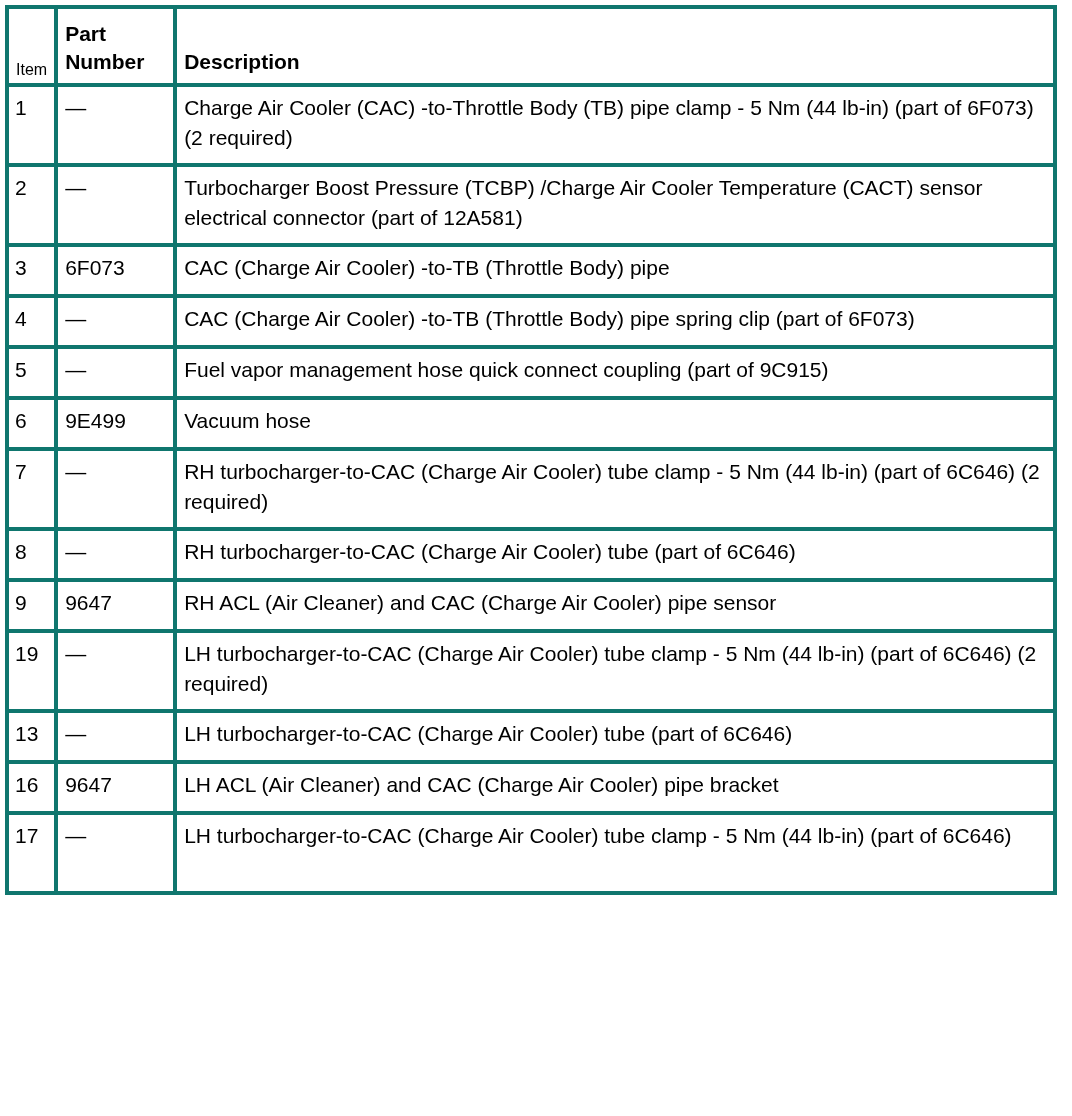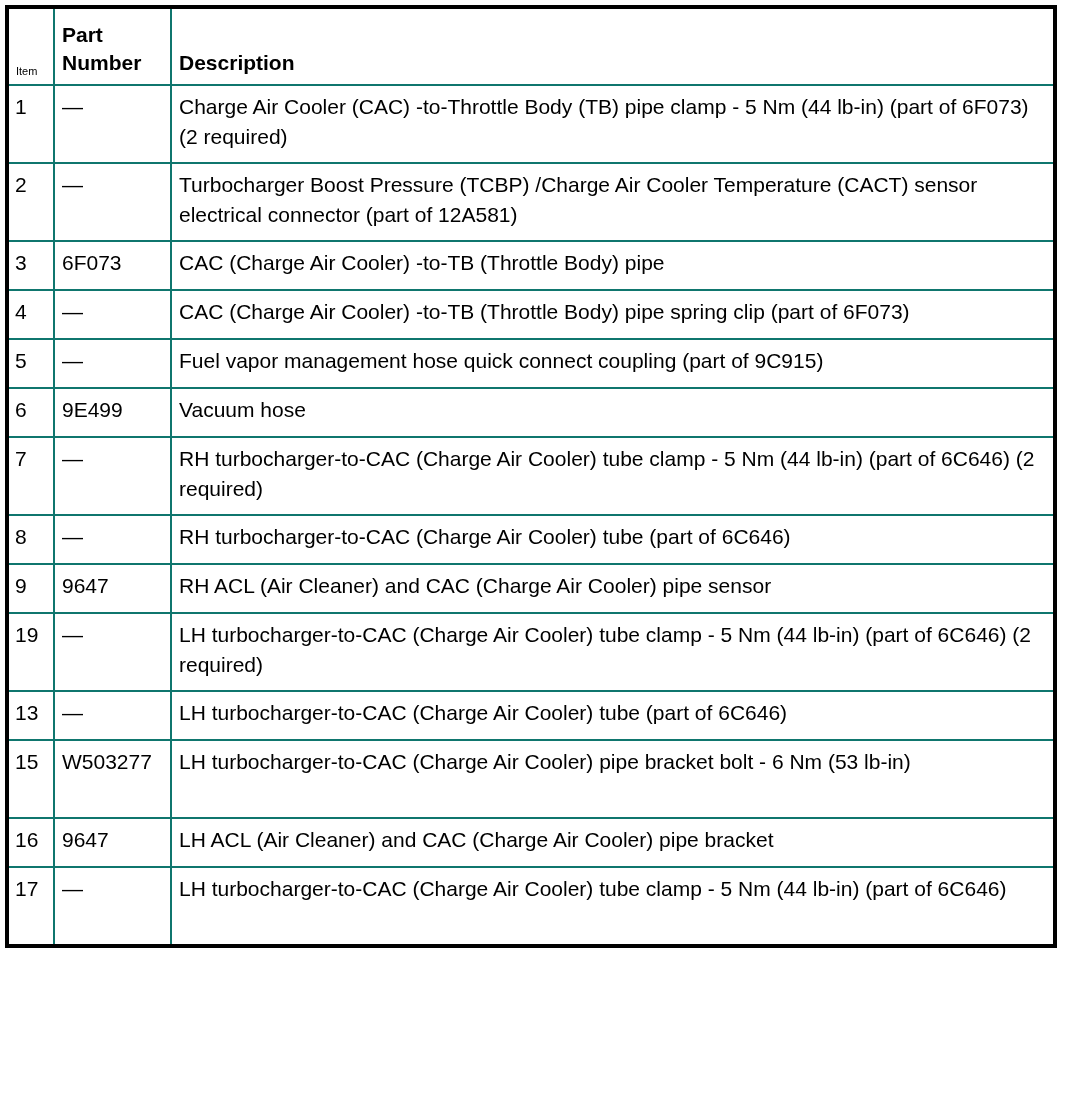--- a/index.html
+++ b/index.html
@@ -4,26 +4,26 @@
   <style>
     html, body { margin: 0; padding: 0; background: #ffffff; }
     body { width: 1072px; height: 1116px; position: relative; overflow: hidden; }
     .tbl {
       position: absolute; left: 5px; top: 5px; width: 1052px;
       border: 4px solid #000; border-collapse: collapse;
       font-family: "Liberation Sans", sans-serif; color: #000;
       font-size: 21px; line-height: 30px;
     }
     .tbl td, .tbl th {
-      border: 2px solid #0f766e; vertical-align: top; padding: 6px 8px 6px 7px;
+      border: 4px solid #0f766e; vertical-align: top; padding: 6px 8px 6px 7px;
       text-align: left;
     }
     .tbl th { font-weight: bold; vertical-align: bottom; padding: 4px 7px 7px 7px; line-height: 28px; }
     .tbl thead tr { height: 78px; }
-    th.c-item { font-size: 11px; font-weight: normal; line-height: 14px; padding-bottom: 6px; width: 30px; }
+    th.c-item { font-size: 16px; font-weight: normal; line-height: 14px; padding-bottom: 6px; width: 30px; }
     th.c-part { width: 100px; }
     td.c-item { width: 30px; padding-left: 6px; }
     td.c-part { width: 100px; }
     tr.r1 td { height: 64px; }
     tr.r2 td { height: 35px; }
   </style>
 </head>
 <body>
 
 <table class="tbl">
@@ -83,25 +83,20 @@
       <tr class="r1">
     <td class="c-item">19</td>
     <td class="c-part">—</td>
     <td class="c-desc">LH turbocharger-to-CAC (Charge Air Cooler) tube clamp - 5 Nm (44 lb-in) (part of 6C646) (2 required)</td>
   </tr>
       <tr class="r2">
     <td class="c-item">13</td>
     <td class="c-part">—</td>
     <td class="c-desc">LH turbocharger-to-CAC (Charge Air Cooler) tube (part of 6C646)</td>
   </tr>
-      <tr class="r1">
-    <td class="c-item">15</td>
-    <td class="c-part">W503277</td>
-    <td class="c-desc">LH turbocharger-to-CAC (Charge Air Cooler) pipe bracket bolt - 6 Nm (53 lb-in)</td>
-  </tr>
       <tr class="r2">
     <td class="c-item">16</td>
     <td class="c-part">9647</td>
     <td class="c-desc">LH ACL (Air Cleaner) and CAC (Charge Air Cooler) pipe bracket</td>
   </tr>
       <tr class="r1">
     <td class="c-item">17</td>
     <td class="c-part">—</td>
     <td class="c-desc">LH turbocharger-to-CAC (Charge Air Cooler) tube clamp - 5 Nm (44 lb-in) (part of 6C646)</td>
   </tr>

